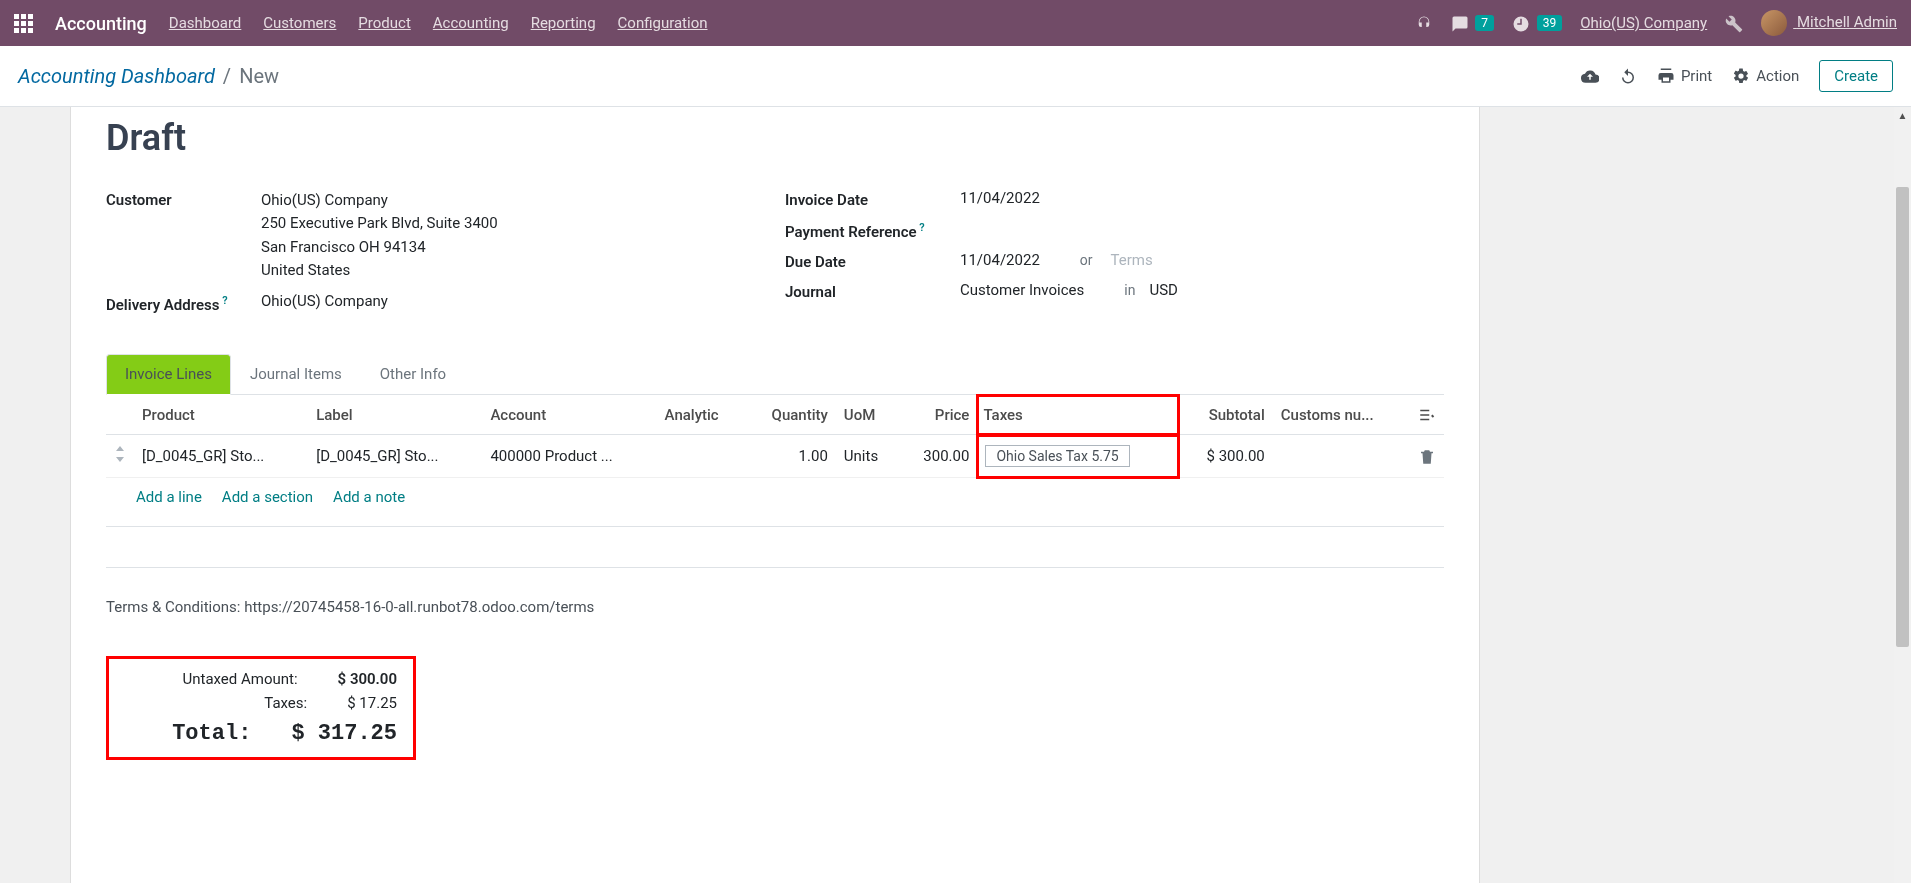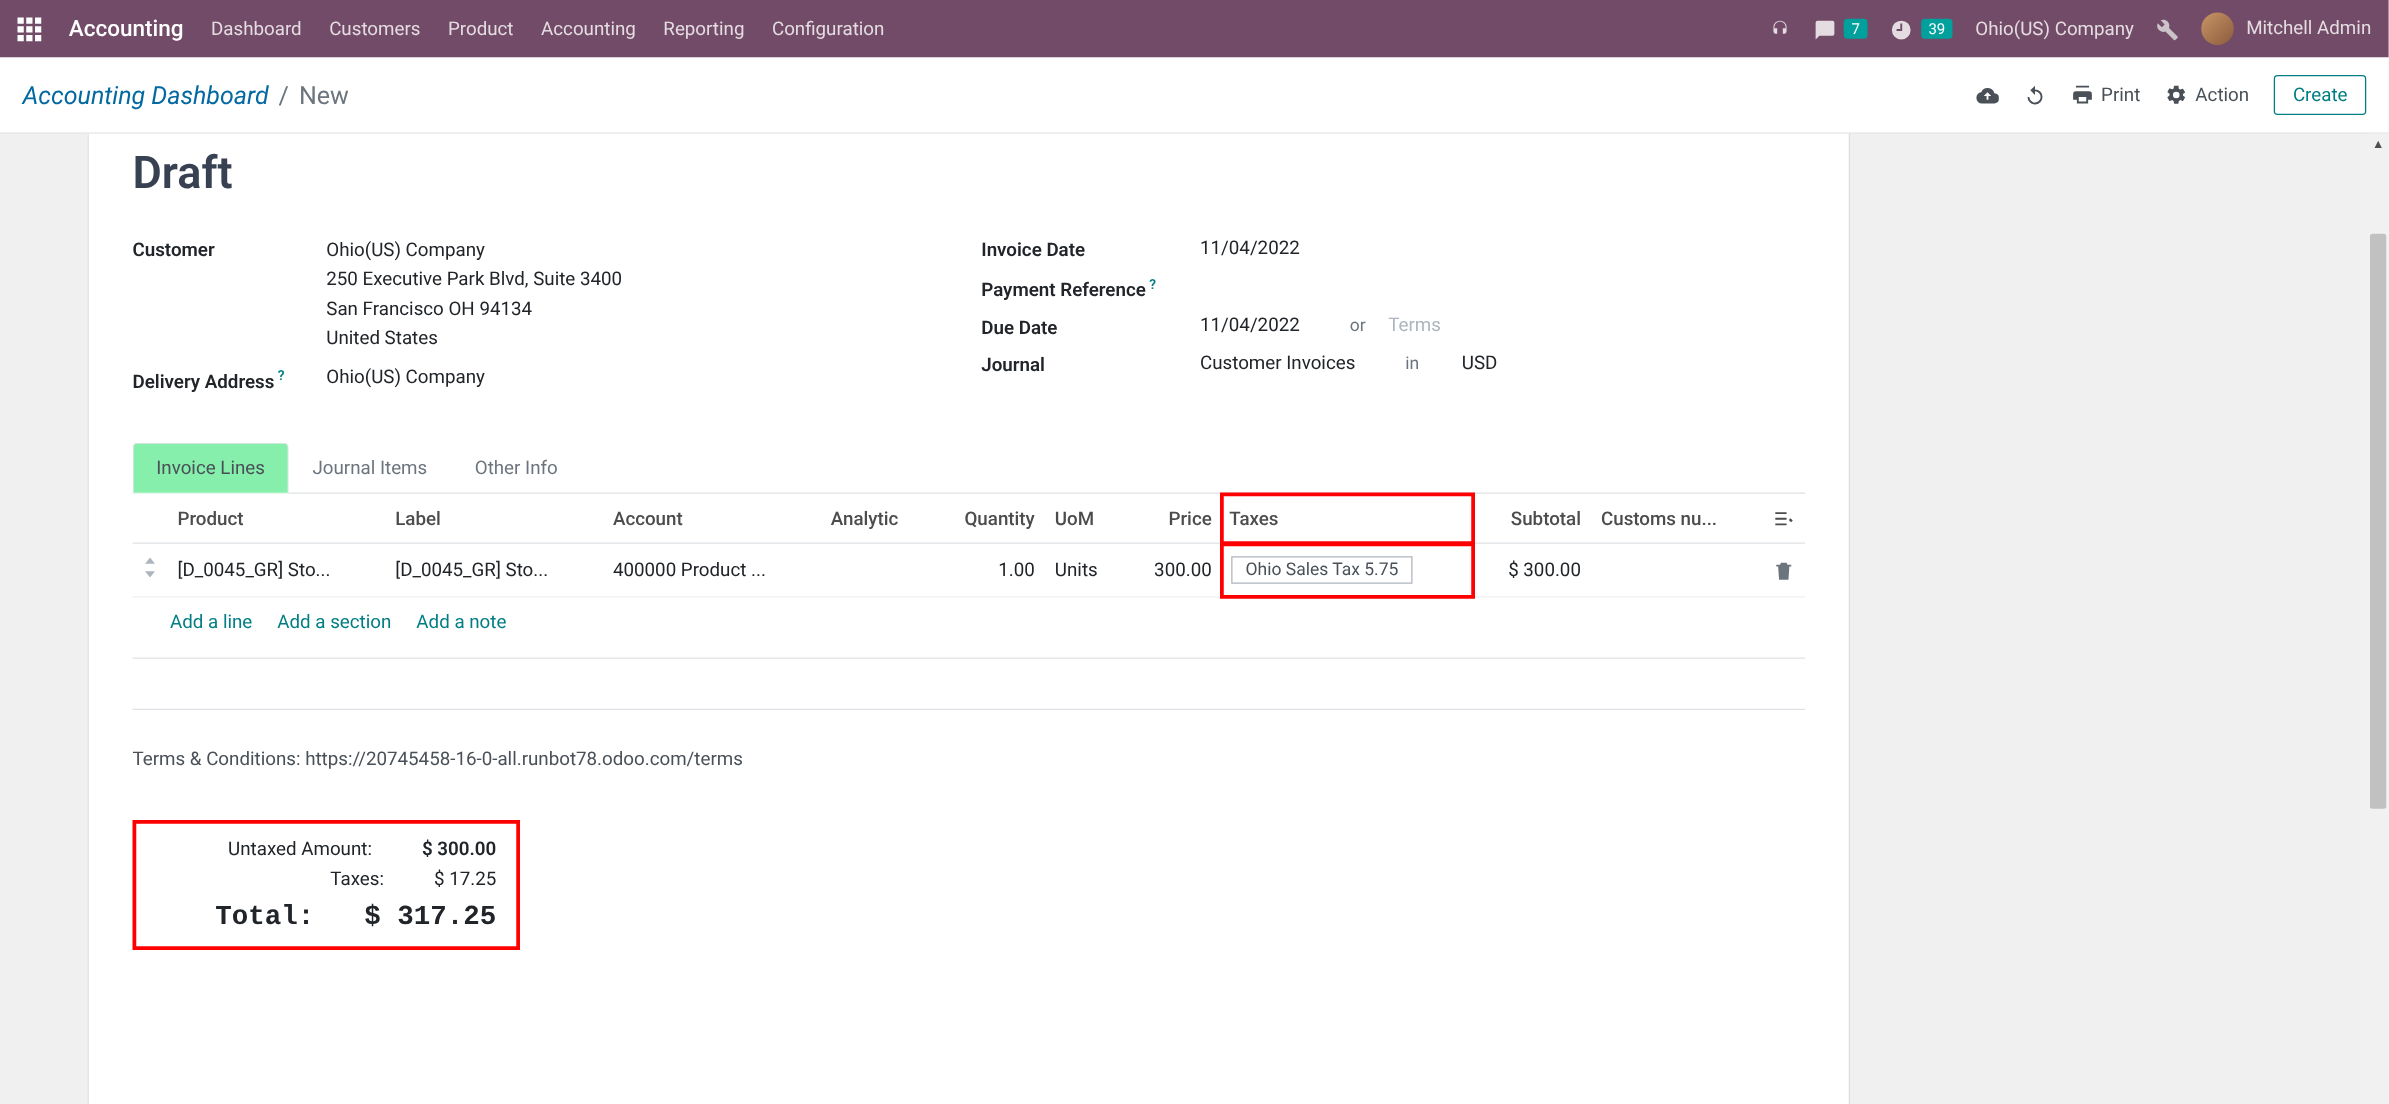--- a/index.html
+++ b/index.html
@@ -4,21 +4,21 @@
 <style>
 * { box-sizing: border-box; margin: 0; padding: 0; }
 body { font-family: -apple-system, BlinkMacSystemFont, "Segoe UI", Roboto, "Helvetica Neue", Arial, sans-serif; font-size: 14px; color: #212529; background: #f0f0f0; }
 
 
 .nav { background: #714b67; color: #fff; height: 46px; display: flex; align-items: center; padding: 0 14px; font-size: 15px; }
 .nav-left { display: flex; align-items: center; gap: 22px; }
 .nav-apps-icon { display: grid; grid-template-columns: repeat(3,5px); grid-template-rows: repeat(3,5px); gap: 2px; cursor: pointer; }
 .nav-apps-icon span { background: #fff; width: 5px; height: 5px; }
 .nav-title { font-size: 18px; font-weight: 500; }
-.nav-item { color: #e5dce1; cursor: pointer; }
+.nav-item { color: #e5dce1; cursor: pointer; text-decoration: underline; }
 .nav-right { margin-left: auto; display: flex; align-items: center; gap: 18px; }
 .nav-icon { color: #e5dce1; cursor: pointer; position: relative; }
 .badge { background: #00a09d; color: #fff; font-size: 12px; padding: 1px 6px; border-radius: 3px; margin-left: 3px; }
 .avatar { width: 26px; height: 26px; border-radius: 50%; background: linear-gradient(135deg,#c89666,#8b5a3c); display: inline-block; vertical-align: middle; margin-right: 6px; }
 
 
 .control { background: #fff; border-bottom: 1px solid #dee2e6; padding: 14px 18px; display: flex; align-items: center; }
 .breadcrumb { font-size: 20px; display: flex; gap: 8px; }
 .breadcrumb-link { color: #0369a1; cursor: pointer; font-style: italic; }
 .breadcrumb-sep { color: #6c757d; }
@@ -43,21 +43,21 @@
 .form-label.has-help::after { content:' ?'; color:#017e84; font-size:11px; vertical-align:super;}
 .form-value { flex:1; color: #212529; }
 .addr-line { line-height: 1.55;}
 .form-subrow { display:flex; align-items:baseline; gap:10px;}
 .sub-label { color:#6c757d; font-size:14px; margin-left:30px;}
 .sub-placeholder { color:#adb5bd; font-size:15px; margin-left:8px;}
 
 
 .tabs { display:flex; border-bottom: 1px solid #dee2e6; }
 .tab { padding: 10px 18px; border: 1px solid transparent; color:#6c757d; cursor:pointer; border-radius: 4px 4px 0 0; font-size:15px;}
-.tab.active { border-color:#dee2e6; border-bottom-color:#fff; background:#86efac; color:#495057; margin-bottom:-1px;}
+.tab.active { border-color:#dee2e6; border-bottom-color:#fff; background:#84cc16; color:#495057; margin-bottom:-1px;}
 
 
 .tbl { width: 100%; border-collapse: collapse; }
 .tbl th { text-align:left; padding: 10px 8px; font-weight:500; color:#4c4c4c; border-bottom:1px solid #dee2e6; font-size:15px;}
 .tbl th.r, .tbl td.r { text-align:right; }
 .tbl td { padding: 10px 8px; border-bottom:1px solid #f0f0f0; font-size:15px;}
 .tbl tbody tr:first-child { border-top: 1px solid #dee2e6;}
 .handle { color:#adb5bd; cursor:grab; width:20px;}
 .trash { color:#6c757d; cursor:pointer; width:24px; text-align:center;}
 .tax-tag { border:1px solid #adb5bd; border-radius: 0; padding: 2px 10px; color:#495057; font-size:14px; display:inline-block;}
@@ -202,21 +202,21 @@
             <span>11/04/2022</span>
             <span class="sub-label">or</span>
             <span class="sub-placeholder">Terms</span>
           </div>
         </div>
         <div class="form-row">
           <div class="form-label" style="width:175px">Journal</div>
           <div class="form-value form-subrow">
             <span>Customer Invoices</span>
             <span class="sub-label">in</span>
-            <span style="margin-left:24px">USD</span>
+            <span style="margin-left:4px">USD</span>
           </div>
         </div>
       </div>
     </div>
 
     <div class="tabs">
       <div class="tab active">Invoice Lines</div>
       <div class="tab">Journal Items</div>
       <div class="tab">Other Info</div>
     </div>

